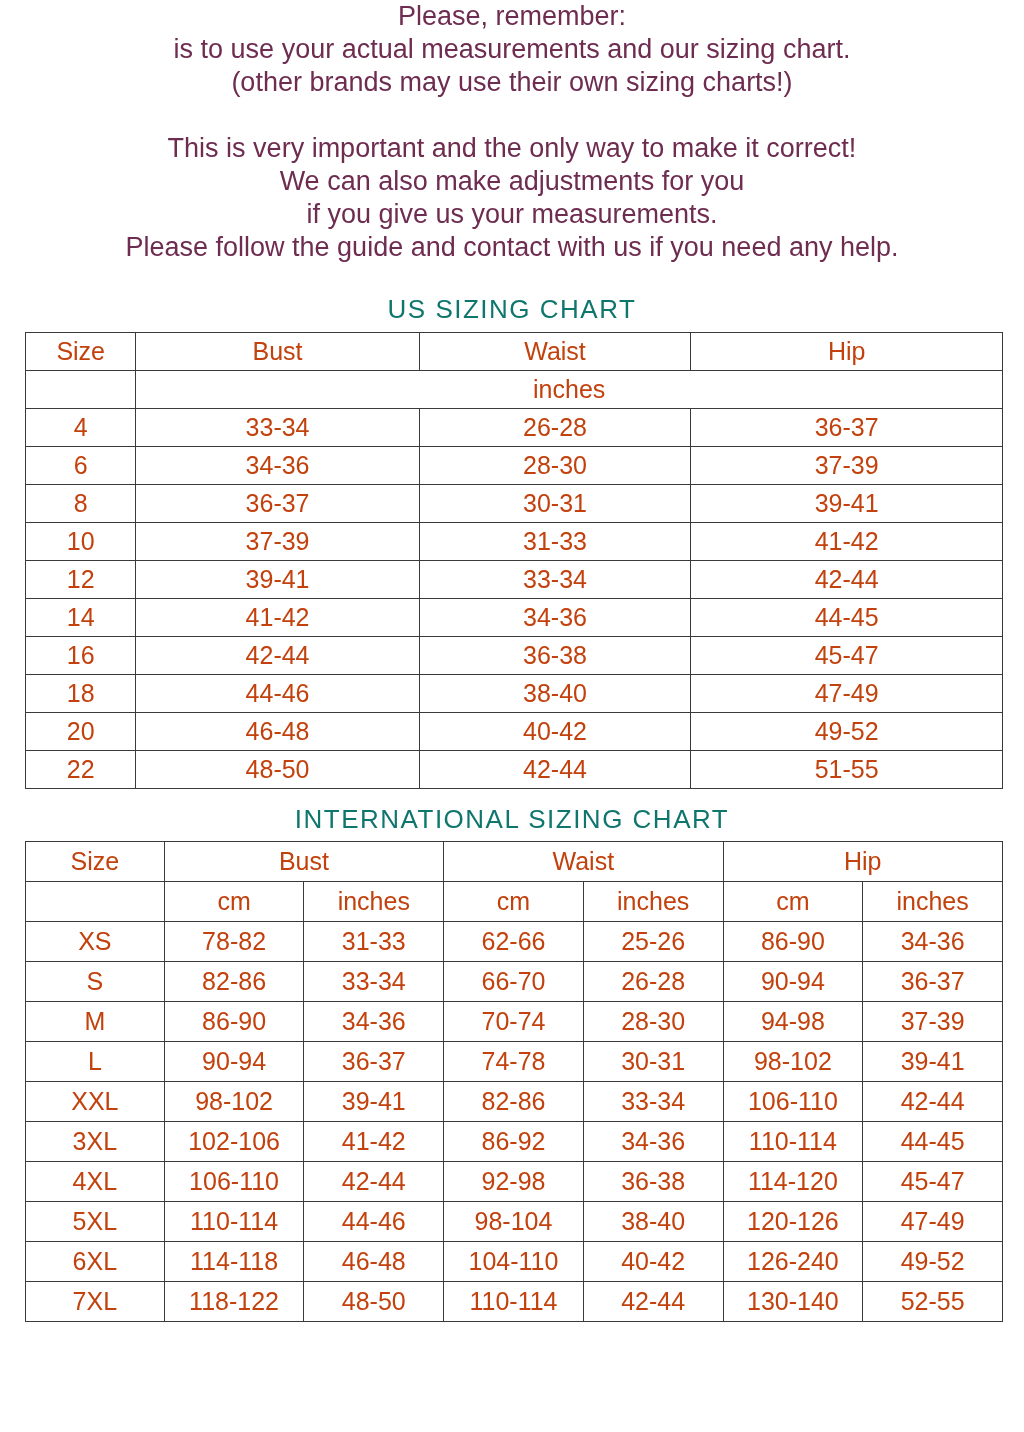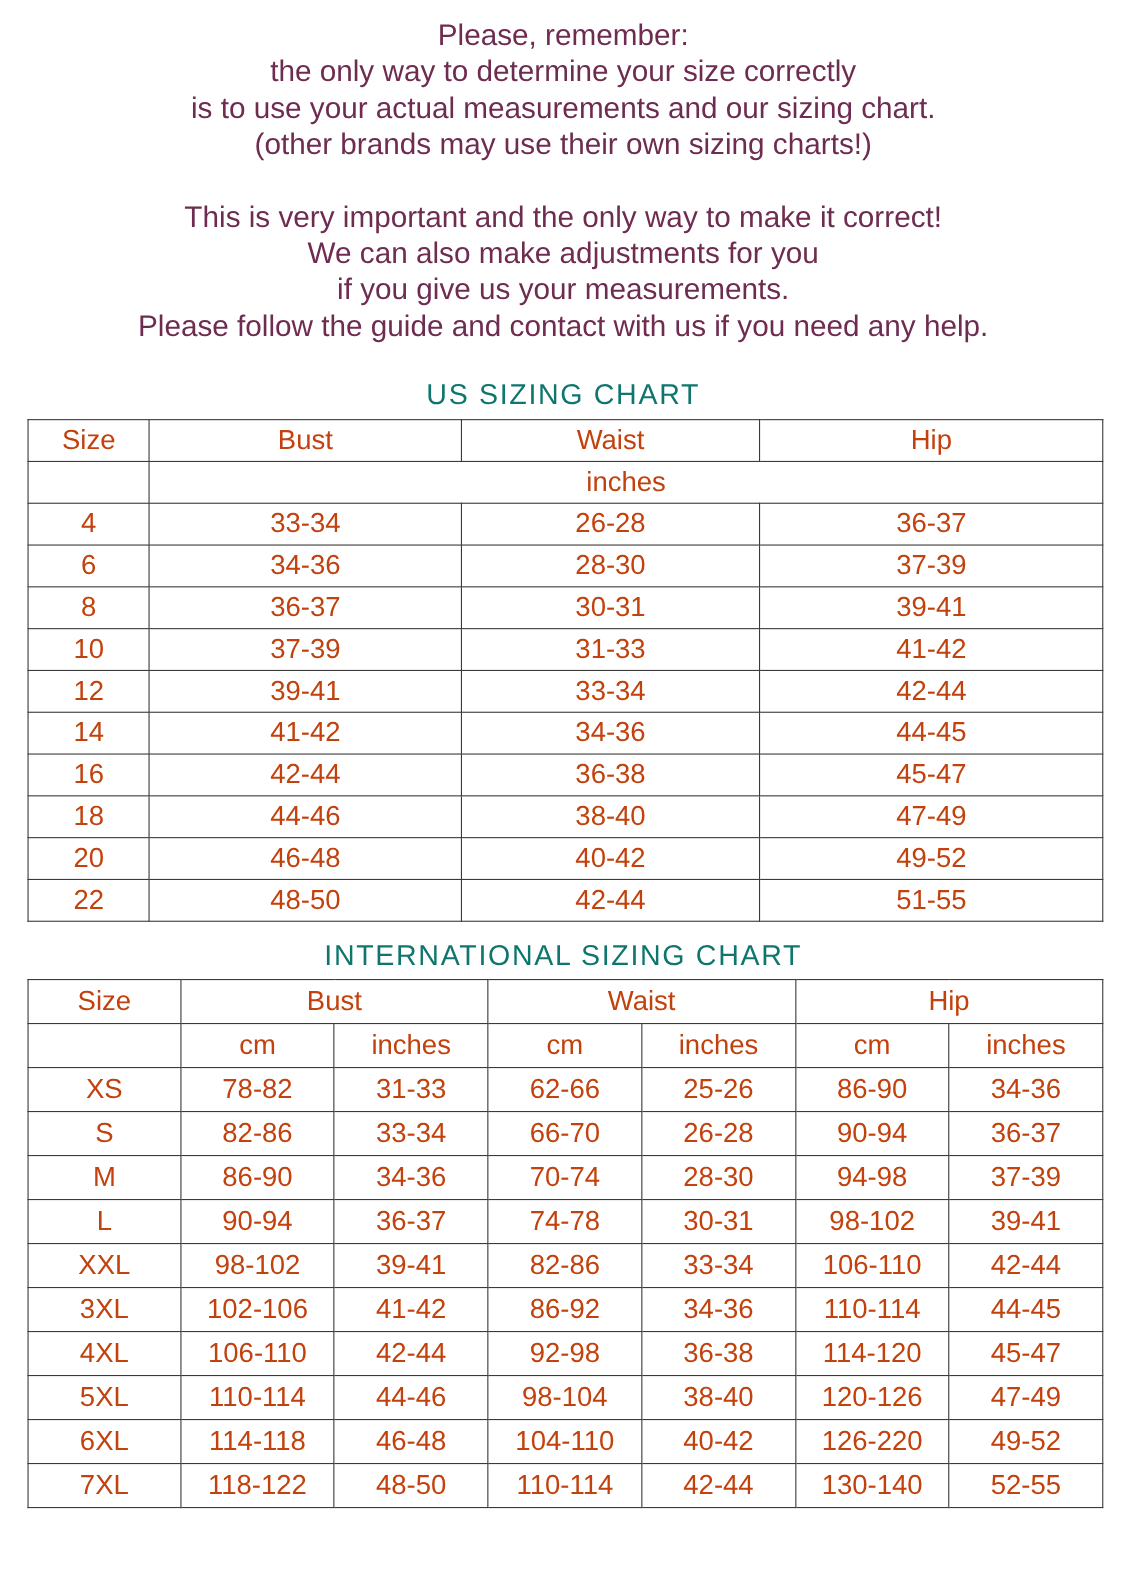--- a/index.html
+++ b/index.html
@@ -7,21 +7,20 @@
     padding: 0;
     background: #ffffff;
   }
   body {
     width: 1024px;
     height: 1432px;
     font-family: "Liberation Sans", sans-serif;
     -webkit-font-smoothing: antialiased;
   }
   .intro {
-    padding-top: 16px;
     text-align: center;
     color: #6E2C50;
     font-size: 27px;
     line-height: 33px;
     font-weight: 300;
   }
   .intro p { margin: 0; }
   .intro-gap { height: 33px; }
 
   .chart-title {
@@ -53,21 +52,20 @@
     white-space: nowrap;
   }
   .us-table th, .us-table td { height: 37px; }
   .intl-table th, .intl-table td { height: 39px; }
 </style>
 </head>
 <body>
 
 <div class="intro">
   <p>Please, remember:</p>
-  <p>the only way to determine your size correctly</p>
   <p>is to use your actual measurements and our sizing chart.</p>
   <p>(other brands may use their own sizing charts!)</p>
   <div class="intro-gap"></div>
   <p>This is very important and the only way to make it correct!</p>
   <p>We can also make adjustments for you</p>
   <p>if you give us your measurements.</p>
   <p>Please follow the guide and contact with us if you need any help.</p>
 </div>
 
 <h2 class="chart-title title-us">US SIZING CHART</h2>
@@ -256,21 +254,21 @@
         <td>38-40</td>
         <td>120-126</td>
         <td>47-49</td>
       </tr>
       <tr>
         <td>6XL</td>
         <td>114-118</td>
         <td>46-48</td>
         <td>104-110</td>
         <td>40-42</td>
-        <td>126-220</td>
+        <td>126-240</td>
         <td>49-52</td>
       </tr>
       <tr>
         <td>7XL</td>
         <td>118-122</td>
         <td>48-50</td>
         <td>110-114</td>
         <td>42-44</td>
         <td>130-140</td>
         <td>52-55</td>

